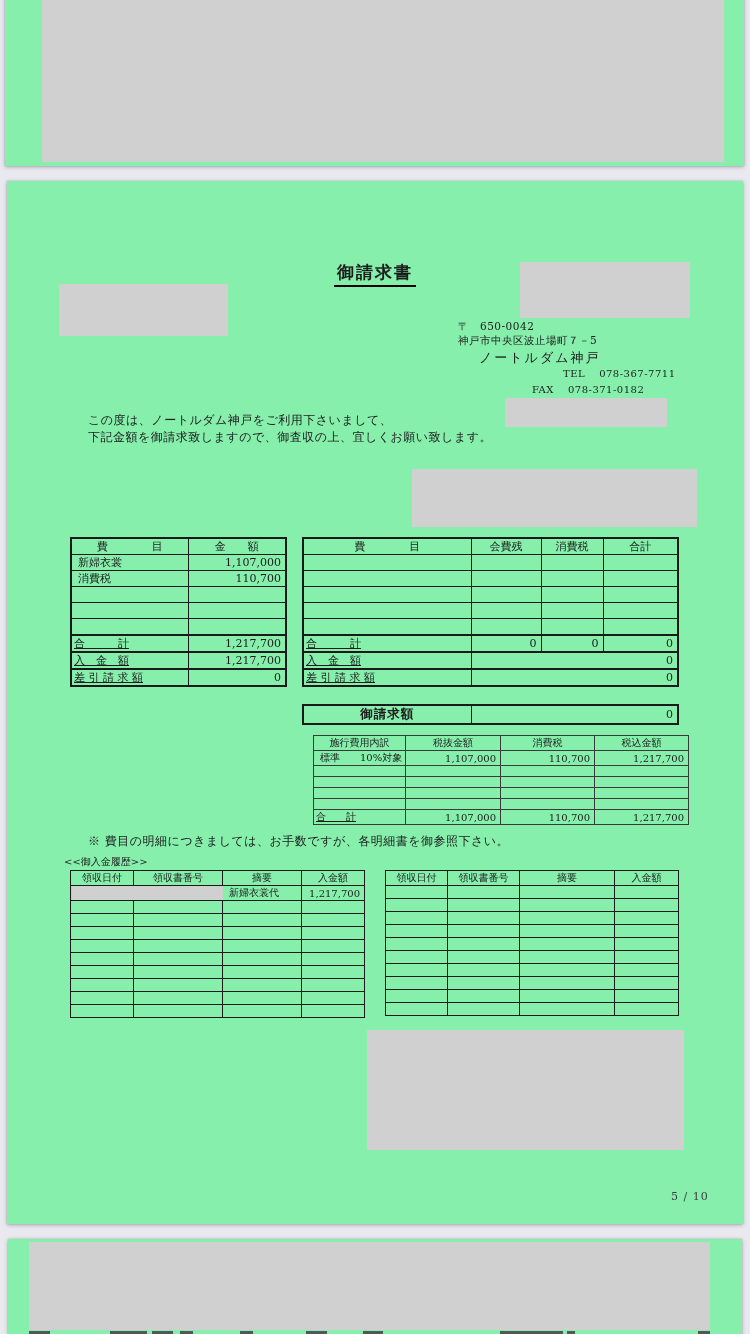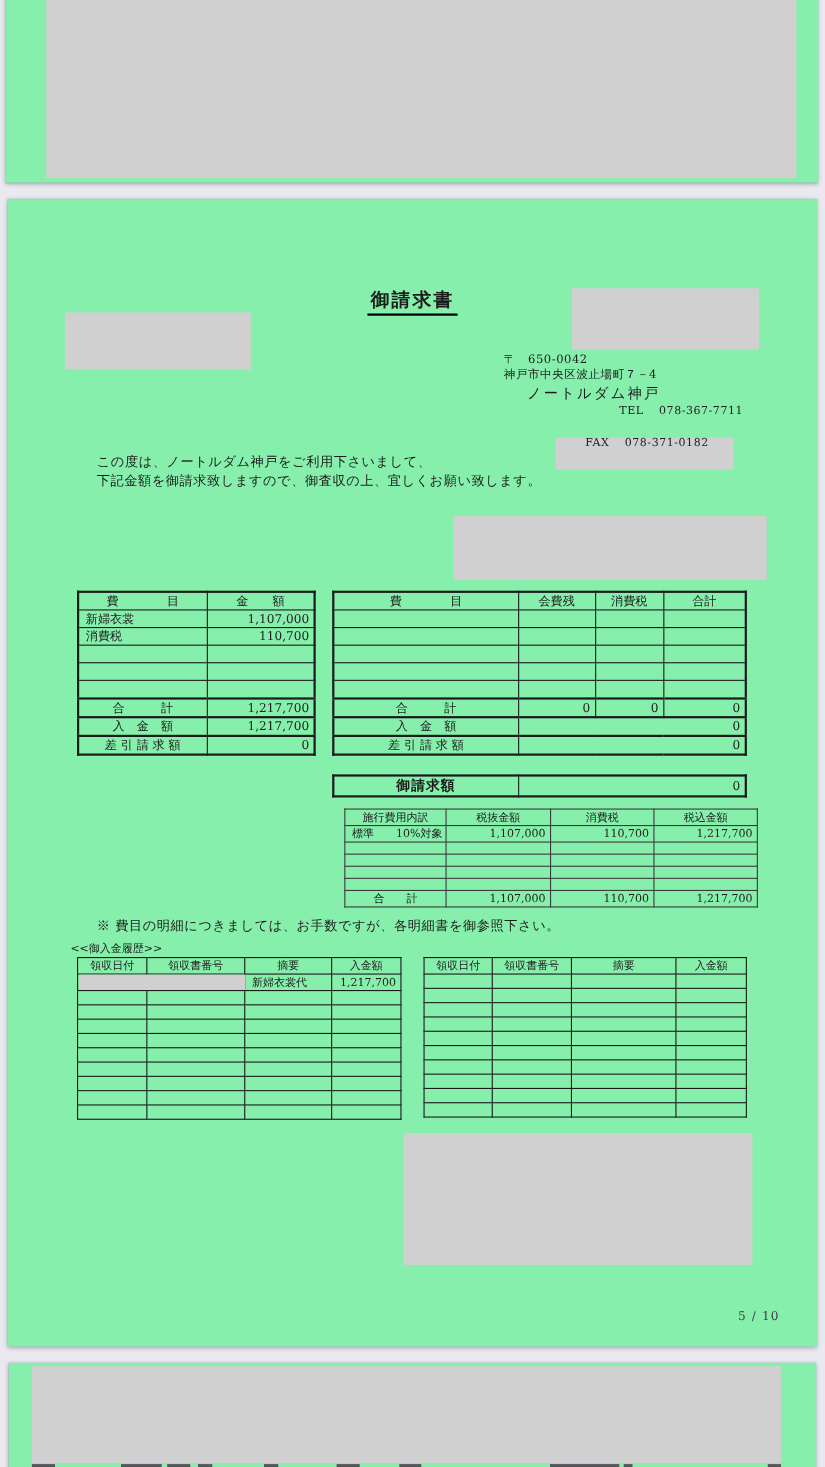--- a/index.html
+++ b/index.html
@@ -15,21 +15,21 @@
     box-shadow:0 1px 4px rgba(60,60,85,.38), 0 0 1px rgba(60,60,85,.3);
   }
   .redact { position:absolute; background:#d0d0d0; }
   .abs { position:absolute; }
 
   
   table { border-collapse:collapse; table-layout:fixed; width:100%; }
   td { overflow:hidden; white-space:nowrap; vertical-align:middle; }
   .cl  { text-align:left;  padding:0 3px 0 6px; }
   .num { text-align:right; padding:0 4px 0 3px; }
-  .ctr { text-align:center; padding:0 2px; }
+  .ctr { text-align:left; padding:0 2px;text-decoration:underline; }
 
   
   .feeT { border:2px solid #1a1a1a; font-size:11px; }
   .feeT td { border:1px solid #1a1a1a; height:16px; }
   .feeT tr.hdr td { text-align:center; }
   .feeT tr.tsep td { border-top:2px solid #1a1a1a; }
 
   
   .billT { border:2px solid #1a1a1a; font-size:11px; }
   .billT td { border:1px solid #1a1a1a; height:15px; }
@@ -77,27 +77,27 @@
       <span class="doc-title">御請求書</span>
     </div>
 
     <div class="redact" style="left:513px; top:81px;  width:170px; height:56px;"></div>
     <div class="redact" style="left:52px;  top:103px; width:169px; height:52px;"></div>
     <div class="redact" style="left:498px; top:217px; width:162px; height:29px;"></div>
     <div class="redact" style="left:405px; top:288px; width:285px; height:58px;"></div>
     <div class="redact" style="left:360px; top:849px; width:317px; height:120px;"></div>
 
     <div class="sender-line" style="left:451px; top:139px;">〒　650-0042</div>
-    <div class="sender-line" style="left:451px; top:153px;">神戸市中央区波止場町７－4</div>
+    <div class="sender-line" style="left:451px; top:153px;">神戸市中央区波止場町７－5</div>
     <div class="sender-line sender-name" style="left:472px; top:168px;">ノートルダム神戸</div>
     <div class="sender-line telfax" style="left:556px; top:187px;">
       <span>TEL</span>
       <span>078-367-7711</span>
     </div>
-    <div class="sender-line telfax" style="left:525px; top:216px;">
+    <div class="sender-line telfax" style="left:525px; top:203px;">
       <span>FAX</span>
       <span>078-371-0182</span>
     </div>
 
     <div class="greeting">
       <div>この度は、ノートルダム神戸をご利用下さいまして、</div>
       <div>下記金額を御請求致しますので、御査収の上、宜しくお願い致します。</div>
     </div>
 
     <div class="abs" style="left:63px; top:356px; width:215px;">

